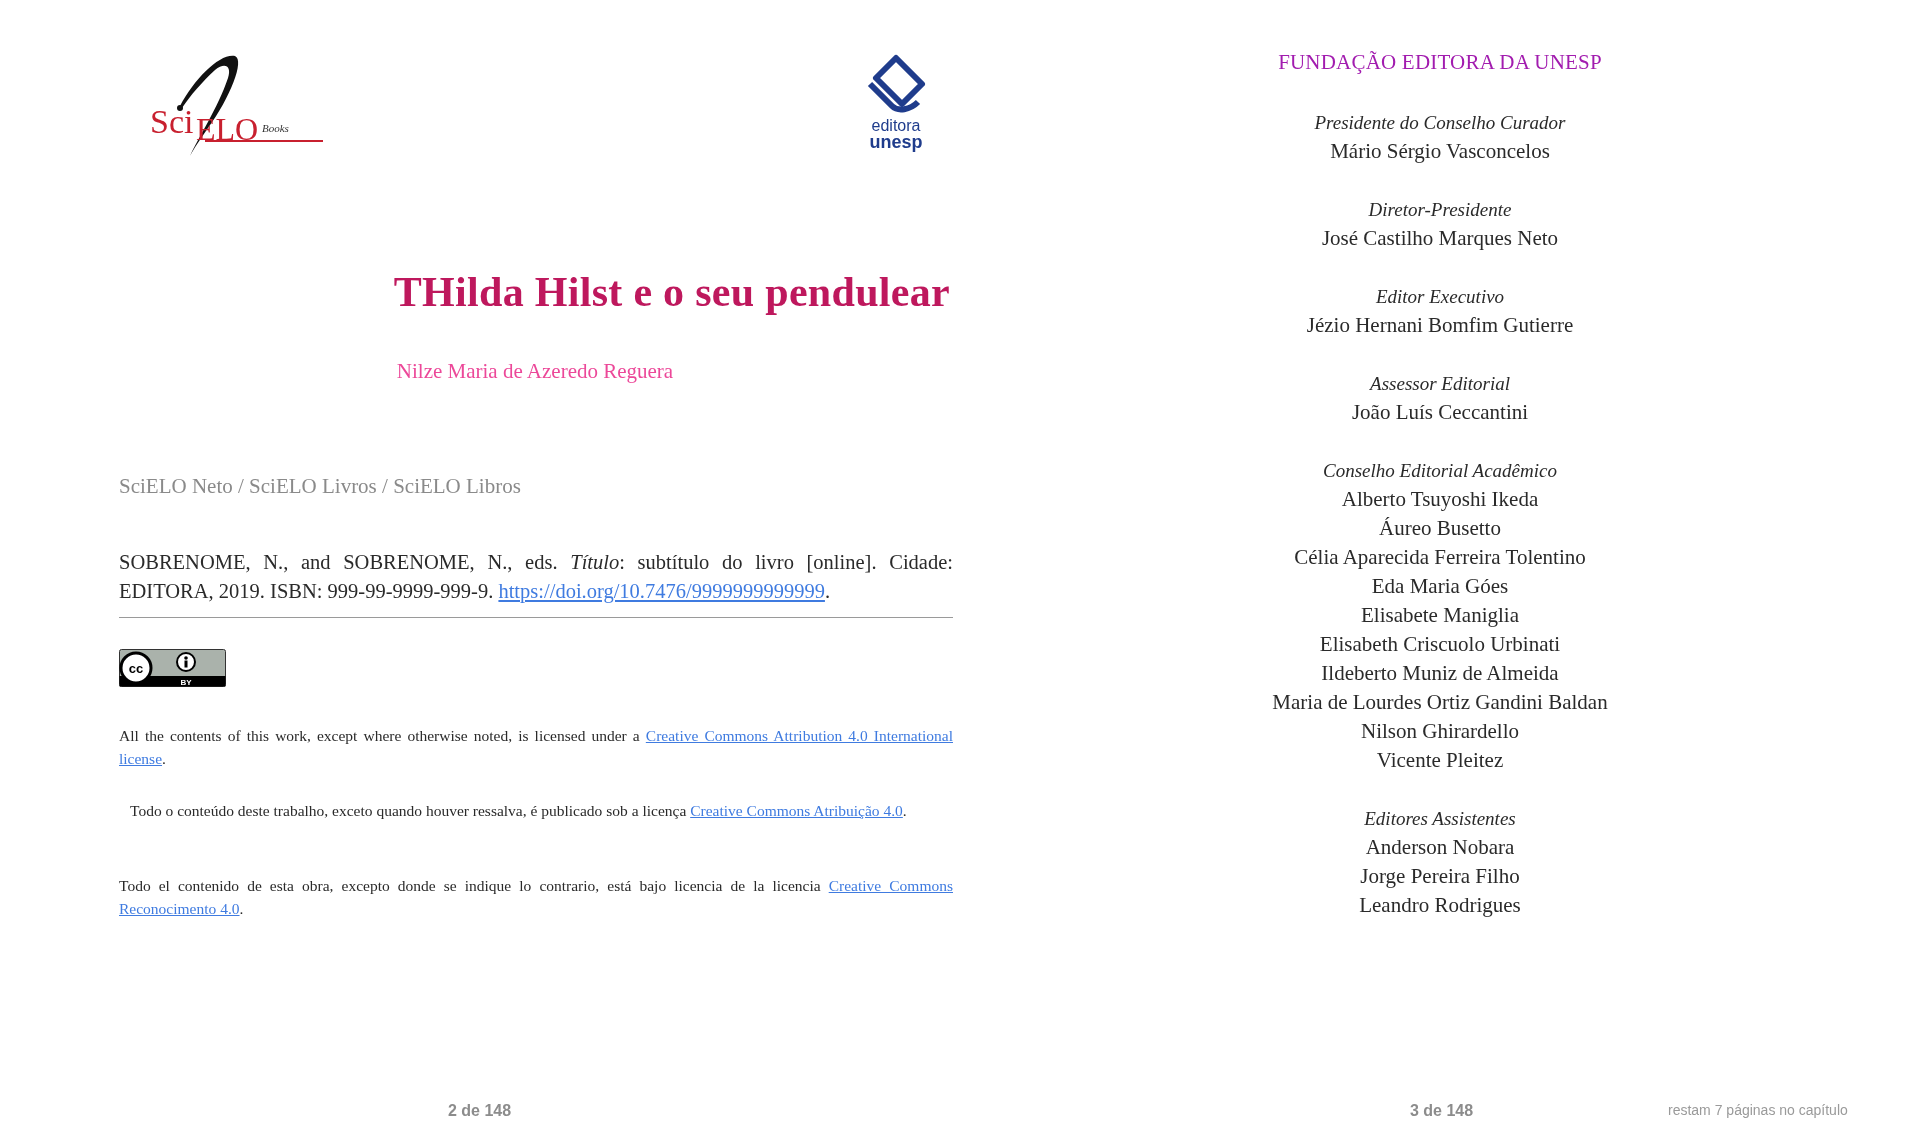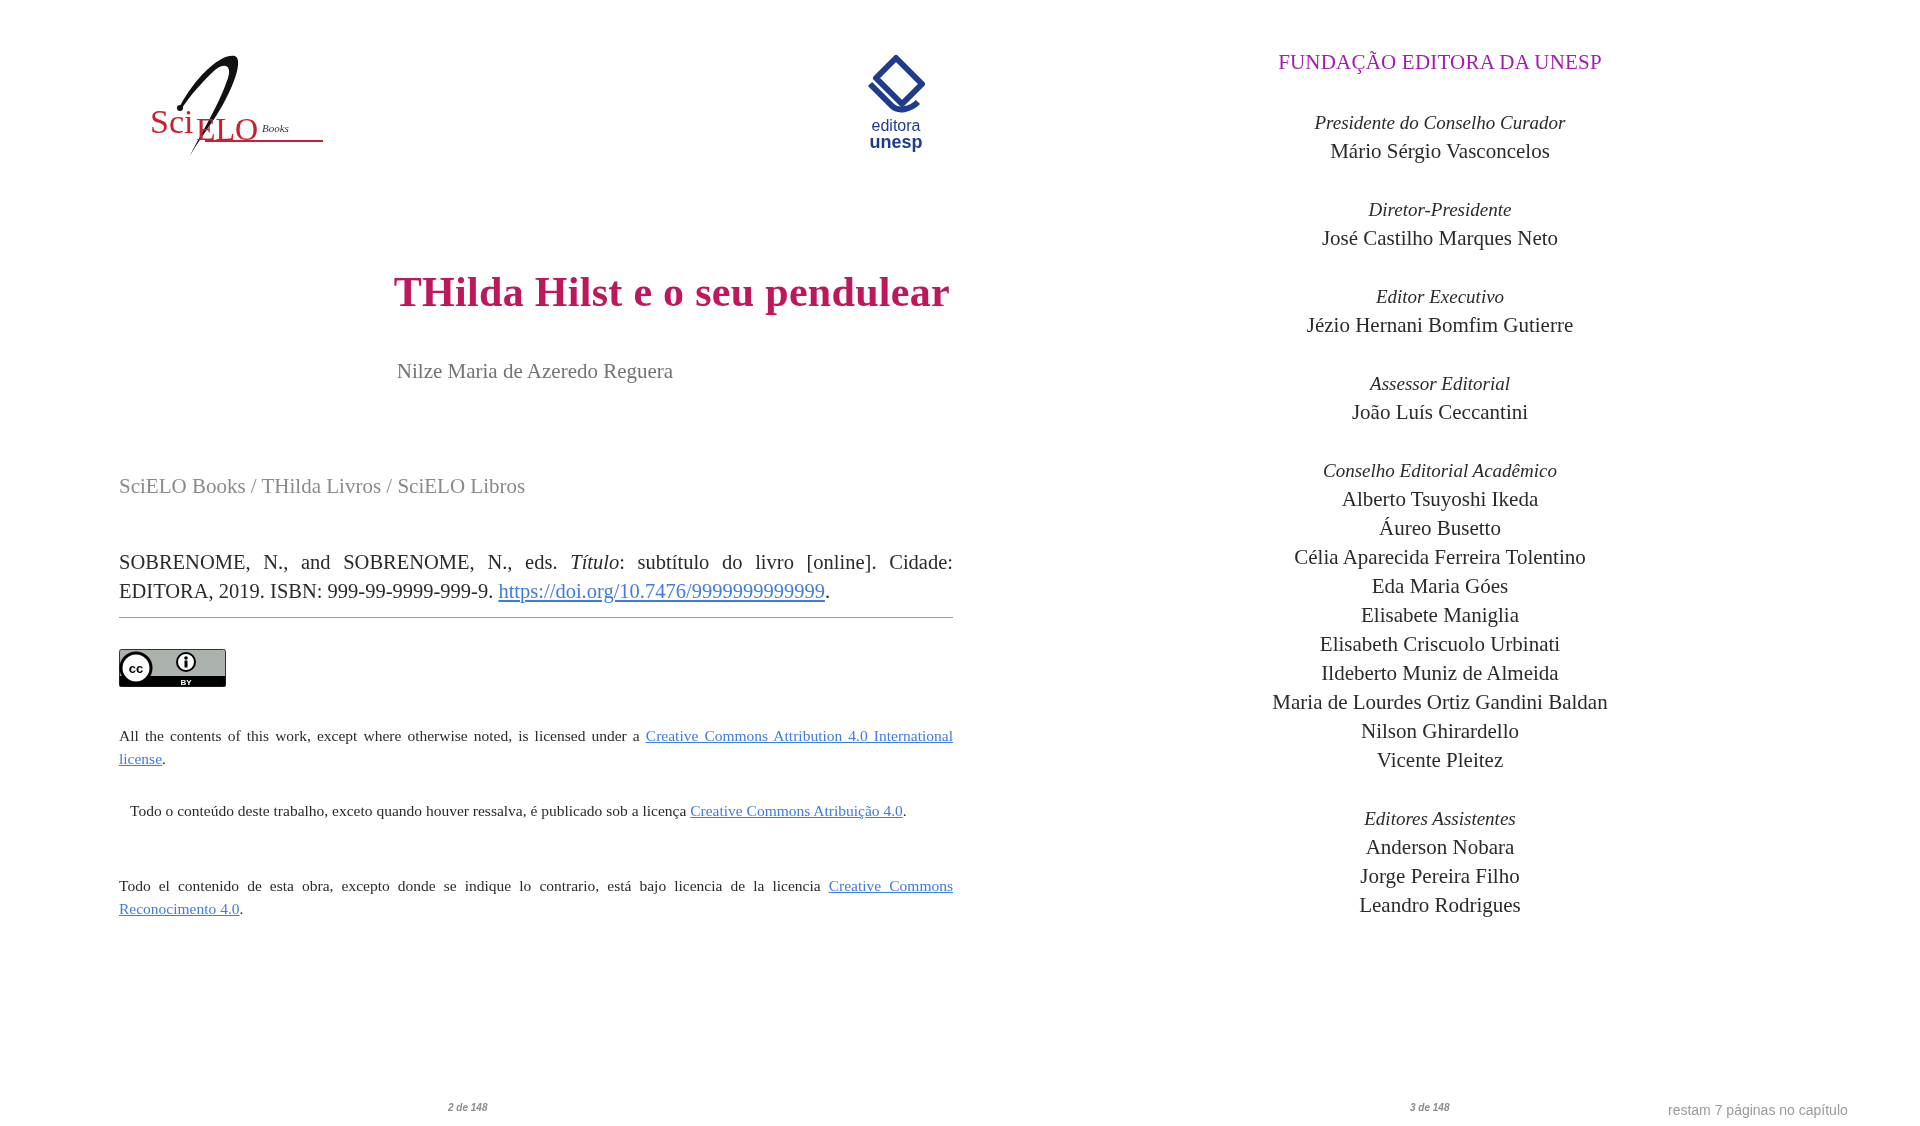--- a/index.html
+++ b/index.html
@@ -9,39 +9,39 @@
   #left-page { left:0; width:960px; }
   #right-page { left:960px; width:960px; }
 
   
   .scielo-logo { position:absolute; left:120px; top:48px; width:205px; height:112px; }
   .unesp-logo { position:absolute; left:858px; top:52px; width:76px; height:100px; }
 
   .book-title { position:absolute; left:120px; width:830px; top:268px; text-align:right;
                 font-size:42px; font-weight:bold; color:#be185d; letter-spacing:0.3px; }
   .book-author { position:absolute; left:120px; width:830px; top:359px; text-align:center;
-                 font-size:21px; color:#737373; }
+                 font-size:21px; color:#ec4899; }
   .breadcrumb { position:absolute; left:119px; top:474px; font-size:21px; color:#8a8a8a; }
   .citation { position:absolute; left:119px; top:548px; width:834px; font-size:20.5px;
               line-height:29px; color:#2a2a2a; text-align:justify; }
   .citation em { font-style:italic; }
   a.link { color:#3f7be0; text-decoration:underline; }
   .rule { position:absolute; left:119px; top:617px; width:834px; height:0;
           border-top:1.5px solid #9a9a9a; }
 
   .cc-badge { position:absolute; left:119px; top:649px; width:107px; height:38px; }
 
   .license { position:absolute; left:119px; width:834px; font-size:15.5px; line-height:23px;
              color:#2a2a2a; text-align:justify; font-family:"Liberation Serif","DejaVu Serif",serif; }
   #lic-en { top:724px; }
   #lic-pt { top:799px;margin-left:11px; }
   #lic-es { top:874px;font-family:Liberation Serif, serif; }
 
   .footer-num { position:absolute; top:1102px; font-family:"Liberation Sans","DejaVu Sans",sans-serif;
-                font-size:10px; font-weight:bold; color:#8c8c8c;font-style:italic; }
+                font-size:16px; font-weight:bold; color:#8c8c8c; }
   #left-footer { left:448px; }
   #right-footer { left:450px; }
   .chapter-remaining { position:absolute; top:1102px; left:708px;
                        font-family:"Liberation Sans","DejaVu Sans",sans-serif;
                        font-size:14px; color:#9a9a9a; }
 
   
   .org-title { position:absolute; left:0; width:960px; top:50px; text-align:center;
                font-size:21px; color:#a21caf; letter-spacing:0.2px; }
   .staff { position:absolute; left:0; width:960px; top:108px; text-align:center; }
@@ -71,21 +71,21 @@
         <path d="M38 6 L64 32 L44 52 L18 26 Z"></path>
         <path d="M12 32 L34 54 C 40 60, 52 58, 60 50"></path>
       </g>
       <text x="38" y="79" text-anchor="middle" font-family="Liberation Sans, sans-serif" font-size="16" fill="#1f3c8c">editora</text>
       <text x="38" y="96" text-anchor="middle" font-family="Liberation Sans, sans-serif" font-weight="bold" font-size="18" fill="#1f3c8c">unesp</text>
     </svg>
   </div>
 
   <div class="book-title">THilda Hilst e o seu pendulear</div>
   <div class="book-author">Nilze Maria de Azeredo Reguera</div>
-  <div class="breadcrumb">SciELO Books / THilda Livros / SciELO Libros</div>
+  <div class="breadcrumb">SciELO Neto / SciELO Livros / SciELO Libros</div>
 
   <div class="citation"><span>SOBRENOME, N., and SOBRENOME, N., eds. </span><em>Título</em><span>: subtítulo do livro [online]. Cidade: EDITORA, 2019. ISBN: 999-99-9999-999-9. </span><a class="link">https://doi.org/10.7476/9999999999999</a><span>.</span></div>
 
   <div class="rule"></div>
 
   <div class="cc-badge">
     <svg width="107" height="38" viewBox="0 0 107 38">
       <rect x="0.5" y="0.5" width="106" height="37" rx="2" fill="#aab2ab" stroke="#333"></rect>
       <rect x="0.5" y="27" width="106" height="10.5" fill="#000"></rect>
       <circle cx="17" cy="19" r="15" fill="#fff" stroke="#000" stroke-width="3"></circle>

